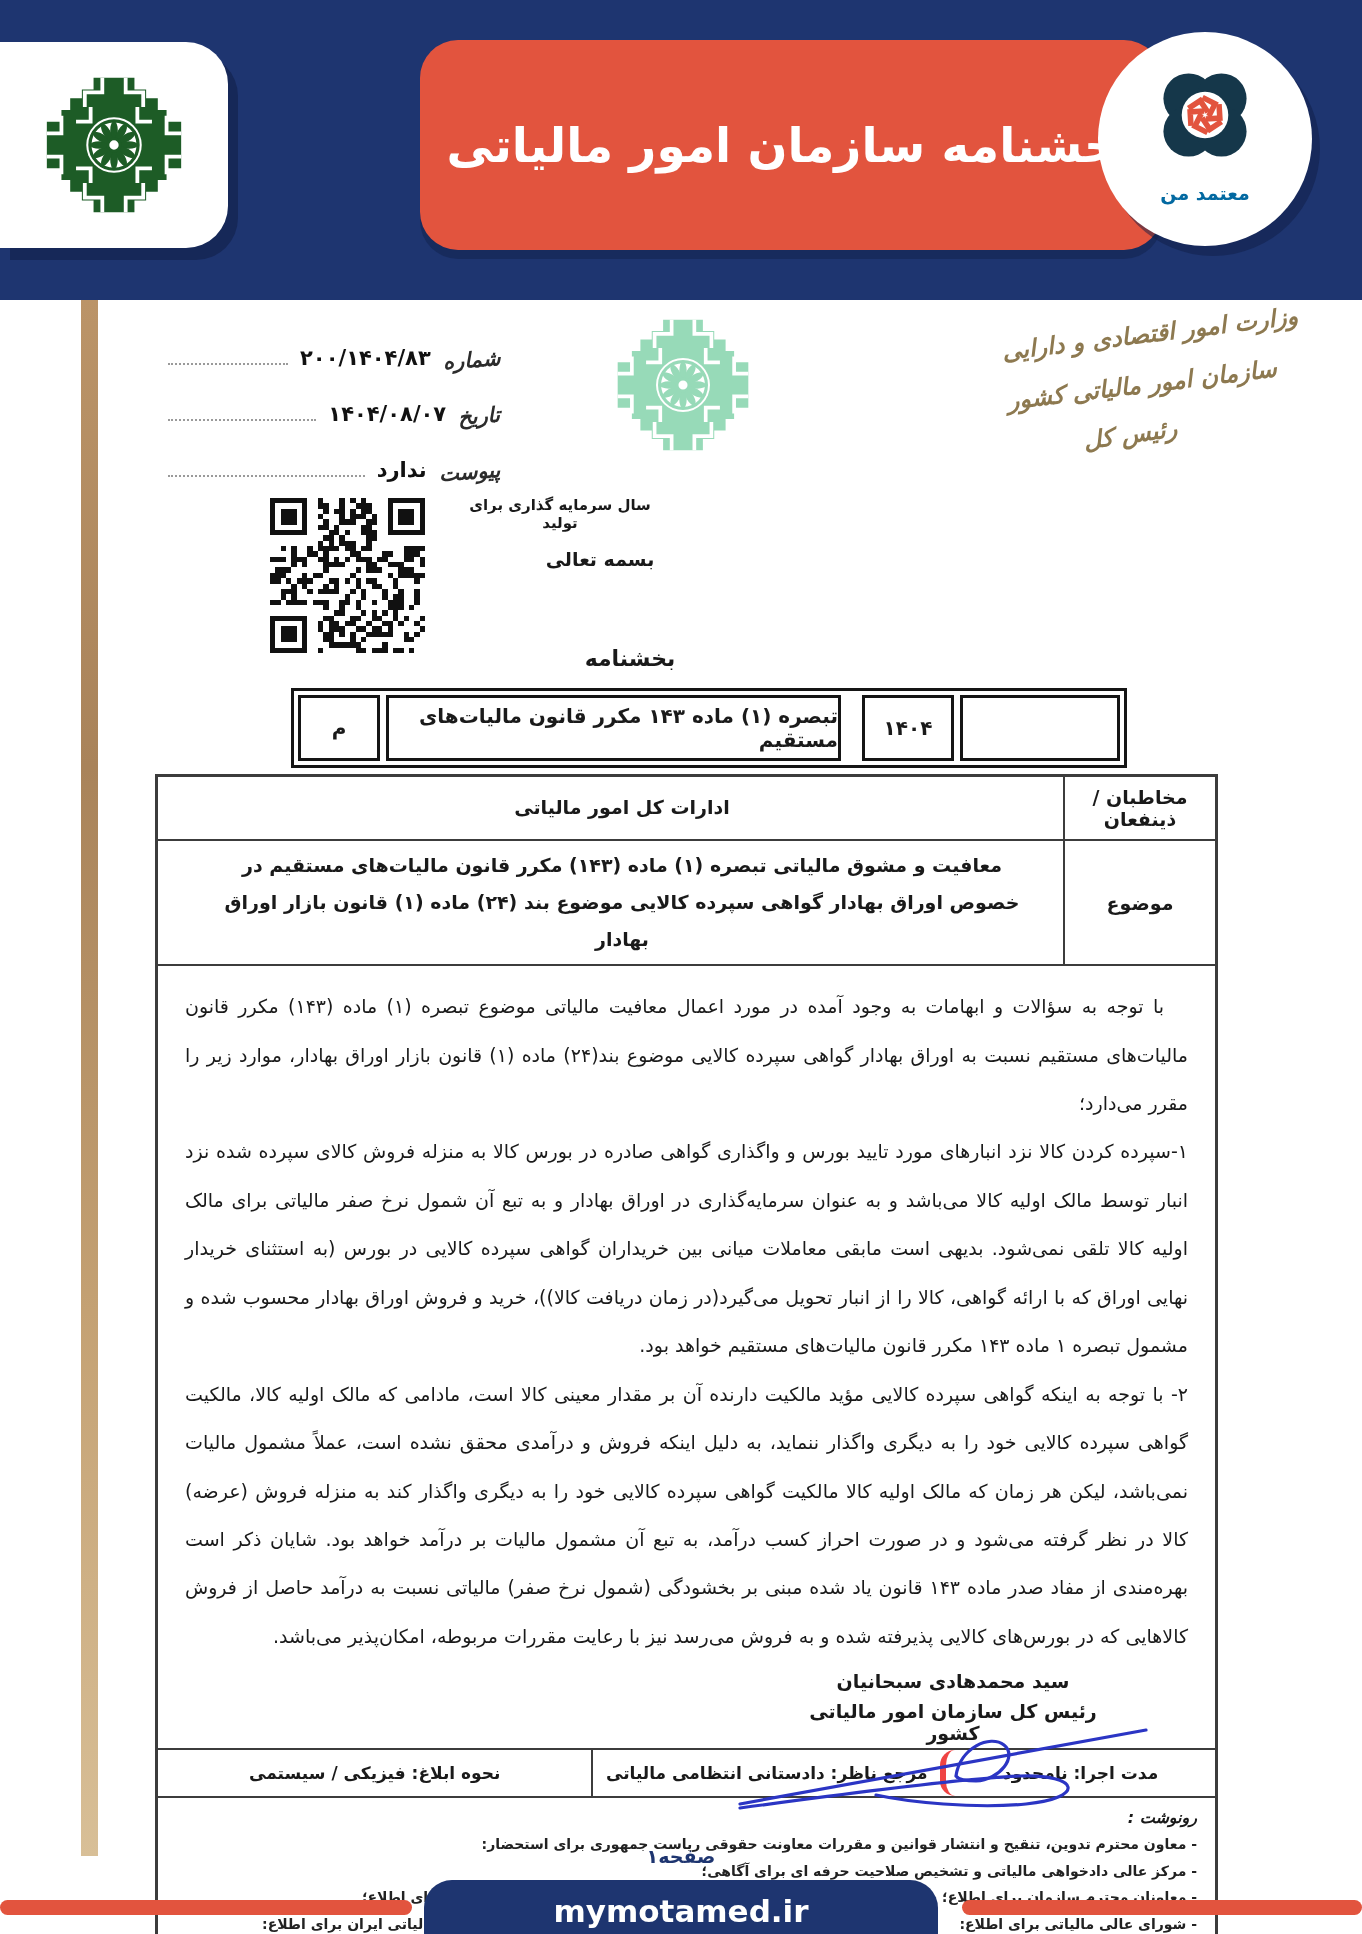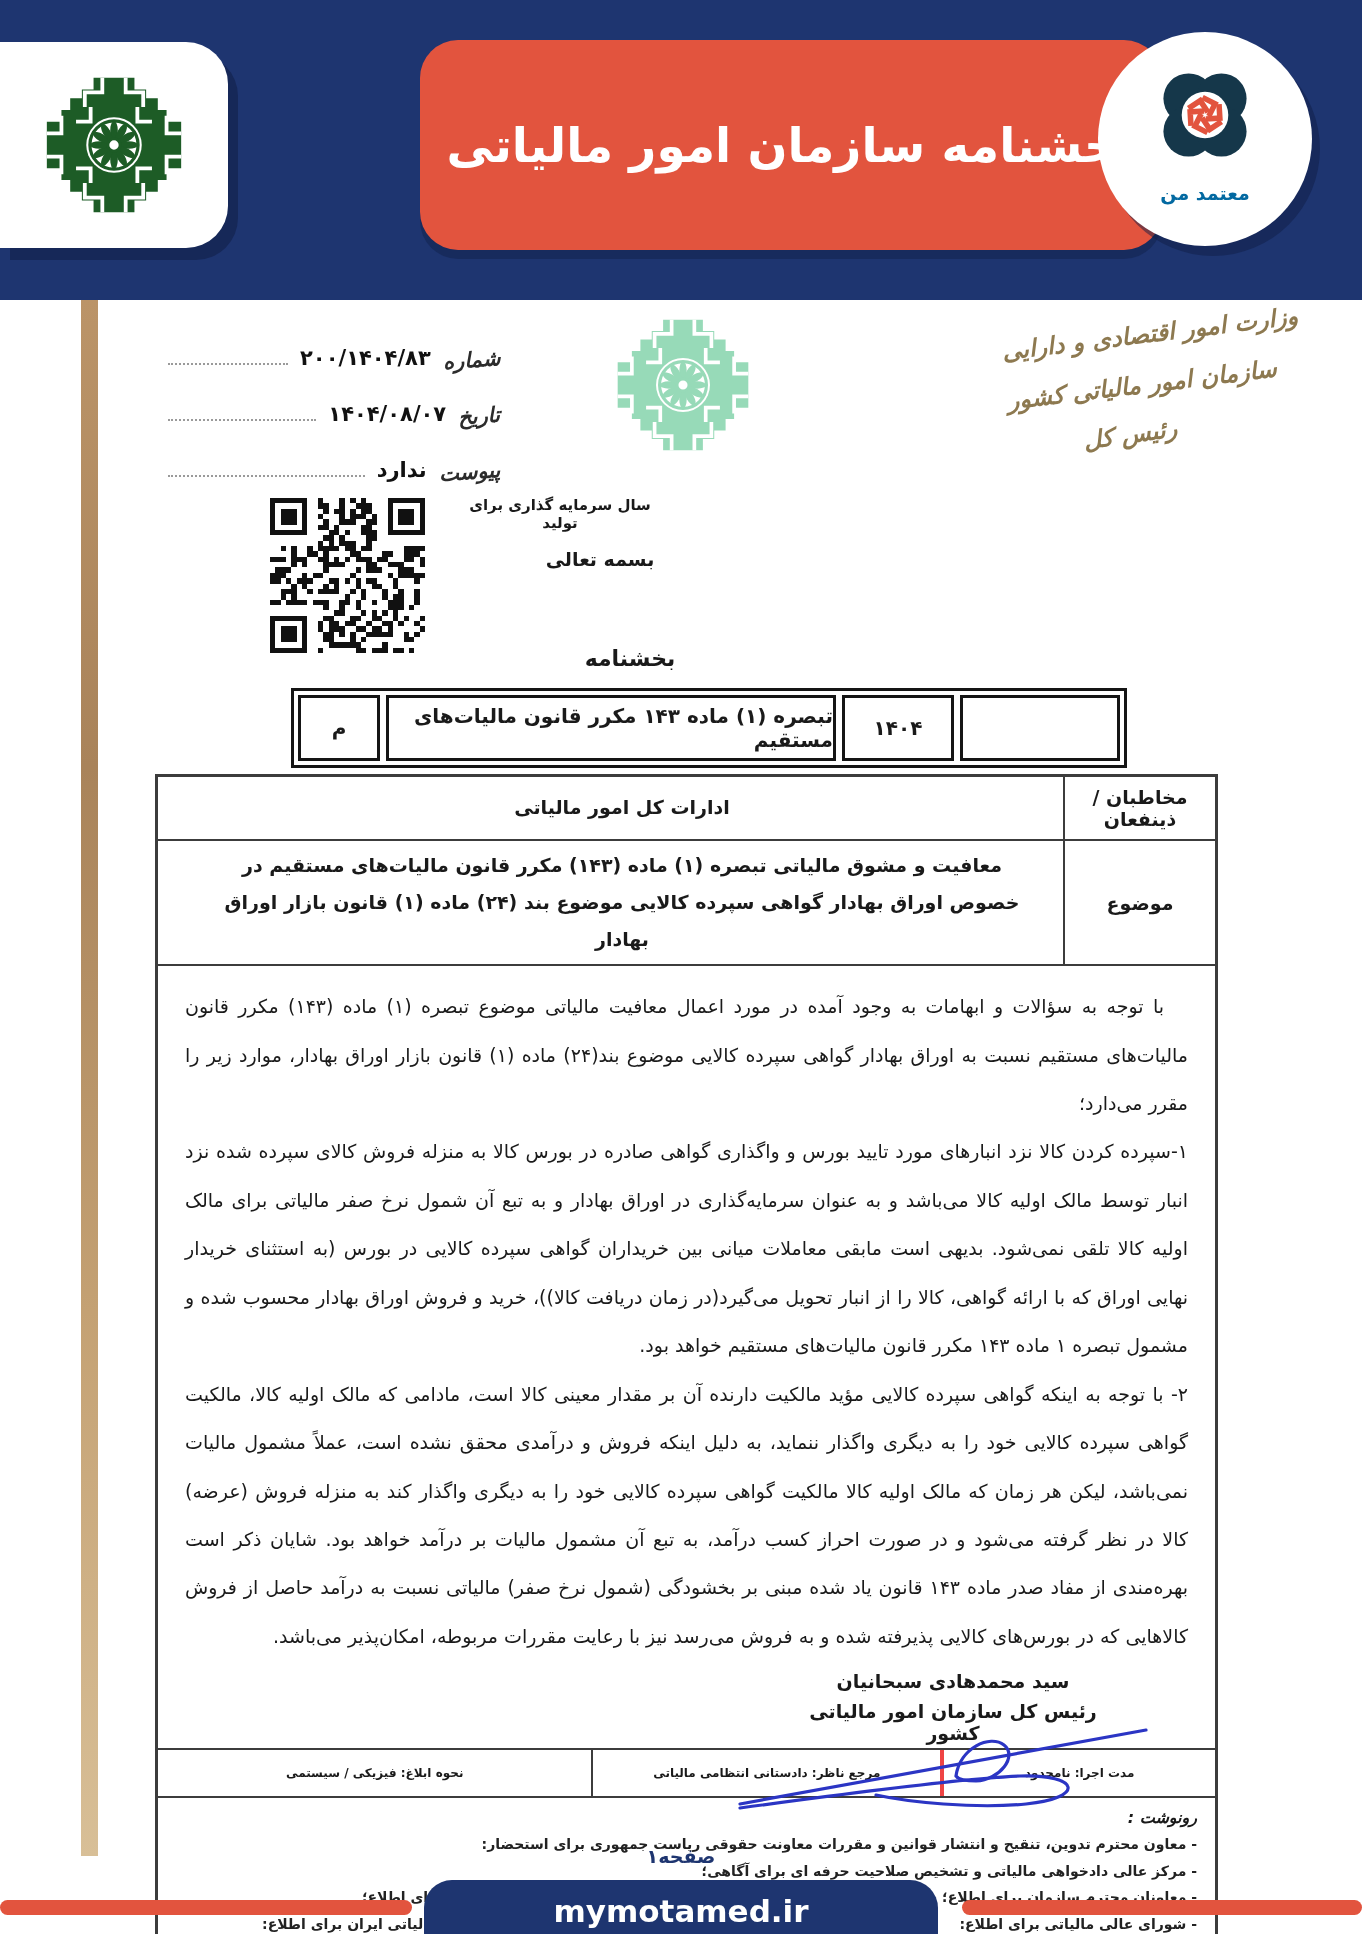--- a/index.html
+++ b/index.html
@@ -60,21 +60,21 @@
   .circ-heading { position:absolute; left:540px; top:646px; width:180px; text-align:center; font-size:22px; font-weight:bold; direction:rtl; }
 
   
   .class-table {
     position:absolute; left:291px; top:688px; width:836px; height:80px;
     border:3px solid #151515; padding:4px; display:flex; gap:6px; direction:ltr; background:#fff;
   }
   .class-cell { border:3px solid #151515; display:flex; align-items:center; justify-content:center; font-weight:bold; direction:rtl; background:#fff; }
   .cc-letter { width:82px; font-size:20px; }
   .cc-subject { flex:1; font-size:20px; }
-  .cc-year { width:112px; font-size:20px; }
+  .cc-year { width:92px; font-size:20px;margin-left:15px; }
   .cc-empty { width:160px; }
 
   
   .main-table {
     position:absolute; left:155px; top:774px; width:1063px;
     border:3px solid #3c3c3c; direction:rtl; background:#fff;
   }
   .mt-row { display:flex; border-bottom:2px solid #3c3c3c; }
   .mt-label { width:152px; border-left:2px solid #3c3c3c; display:flex; align-items:center; justify-content:center; font-weight:bold; font-size:19px; text-align:center; padding:4px; }
   .mt-value { flex:1; display:flex; align-items:center; justify-content:center; font-weight:bold; font-size:19px; text-align:center; padding:6px 30px; line-height:1.95;margin-left:23px; }
@@ -83,22 +83,22 @@
   .row-body { display:block; padding:16px 27px 4px 27px; min-height:660px; border-bottom:none; }
   .row-body p { font-size:19px; line-height:2.55; text-align:justify; text-align-last:right; }
   .row-body p.indent { text-indent:24px; }
 
   .sign-block { position:relative; width:330px; margin:10px 70px 0 auto; text-align:center; direction:rtl; }
   .sign-name { font-weight:bold; font-size:19px; }
   .sign-title { font-weight:bold; font-size:19px; margin-top:8px; }
   .sign-svg { position:absolute; left:-60px; top:34px; width:430px; height:118px; pointer-events:none; }
 
   .meta-row { display:flex; border-top:2px solid #3c3c3c; border-bottom:2px solid #3c3c3c; min-height:50px; }
-  .meta-cell { display:flex; align-items:center; justify-content:center; font-weight:bold; font-size:12px; padding:6px; }
-  .meta-duration { width:26%; border-left:4px solid #ef4444; }
+  .meta-cell { display:flex; align-items:center; justify-content:center; font-weight:bold; font-size:17px; padding:6px; }
+  .meta-duration { width:26%; border-left:6px solid #ef4444;border-radius:15px; }
   .meta-authority { width:33%; border-left:2px solid #3c3c3c; }
   .meta-notify { flex:1; }
 
   .cc-section { padding:10px 18px 16px 18px; }
   .cc-title { font-weight:bold; font-size:16px; margin-bottom:4px;font-style:italic; }
   .cc-grid { display:grid; grid-template-columns:57% 43%; column-gap:10px; }
   .cc-item { font-weight:bold; font-size:14px; line-height:1.9; text-align:right; color:#222; }
   .cc-full { grid-column:1 / -1; }
 
   

